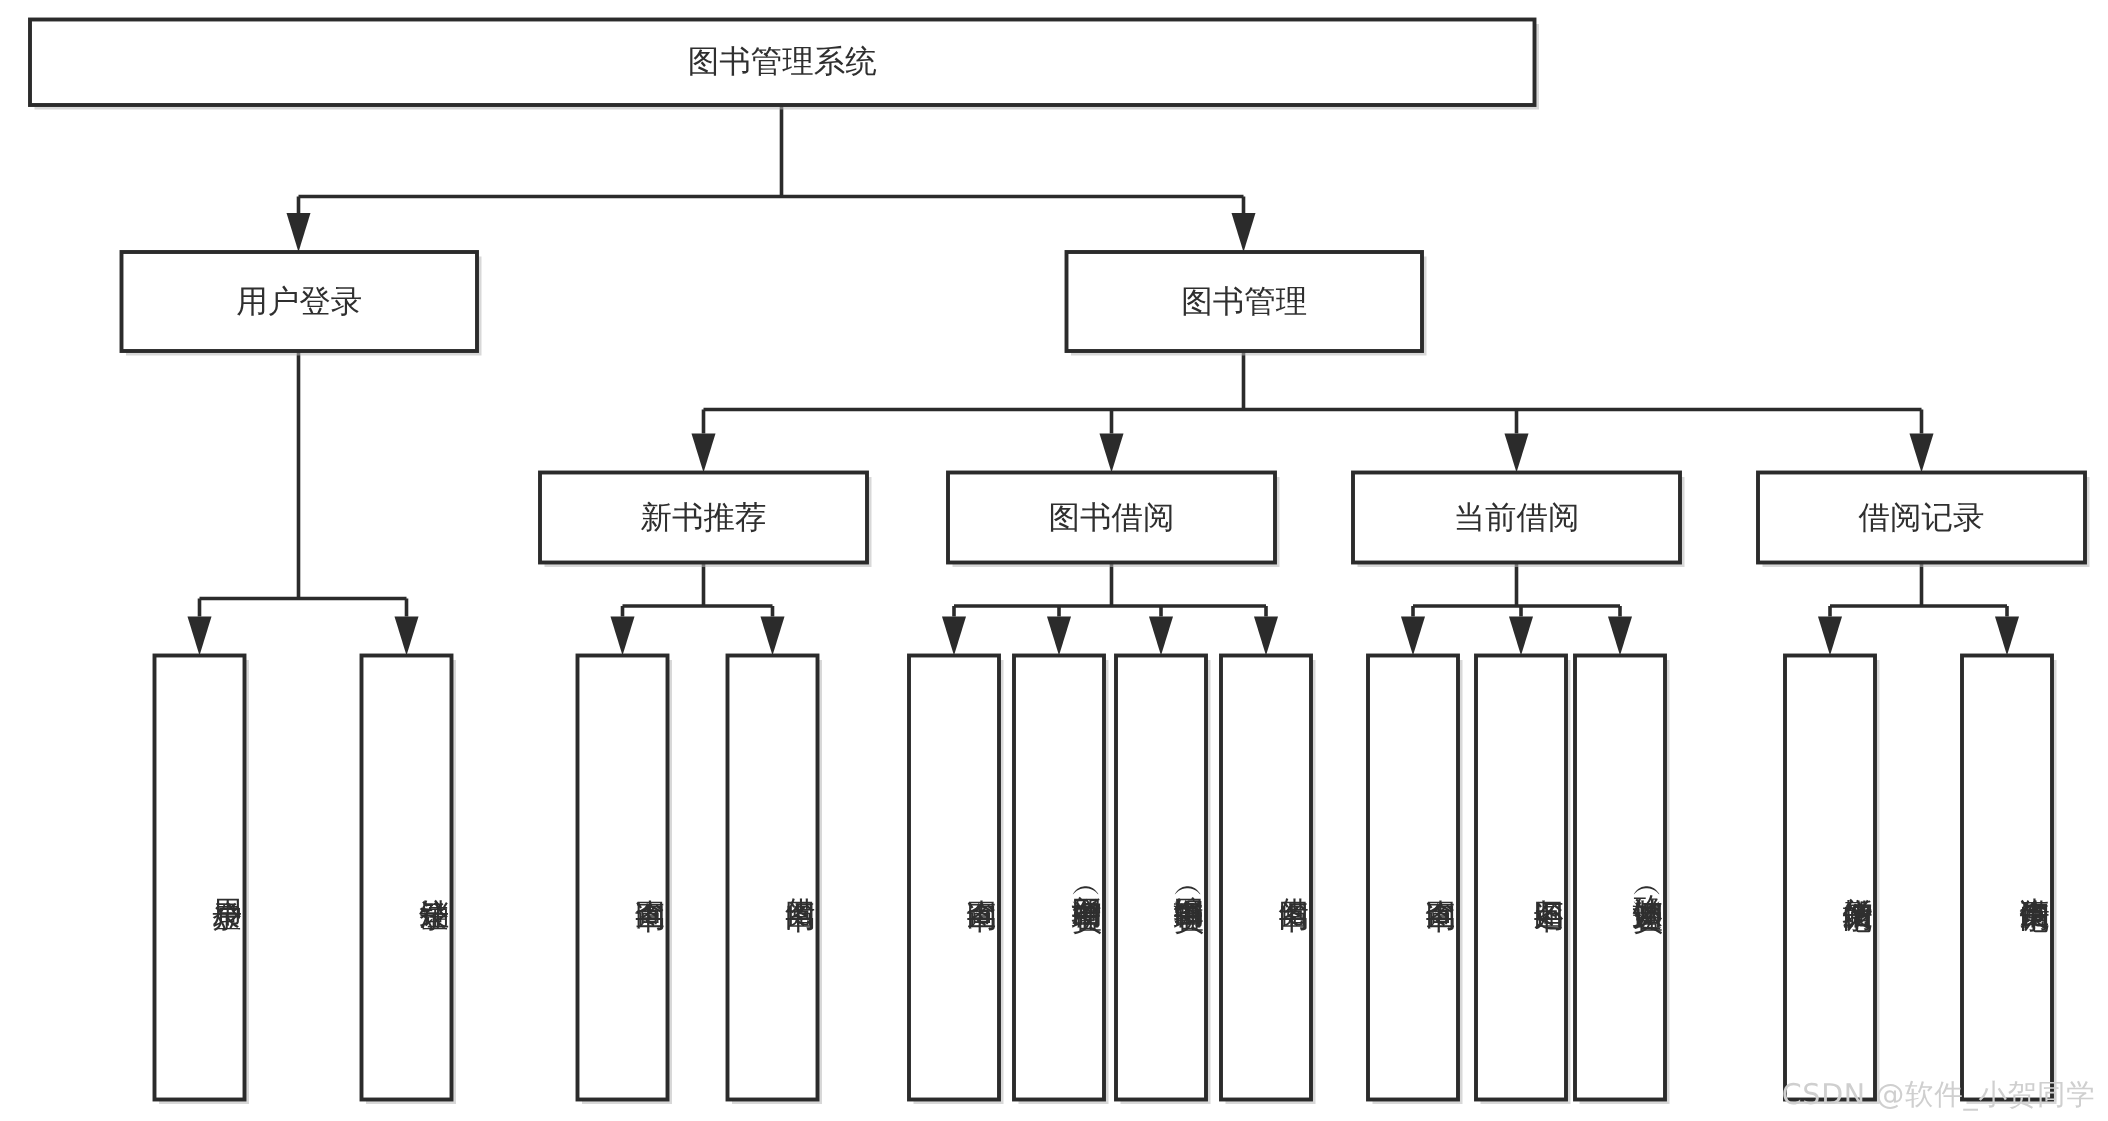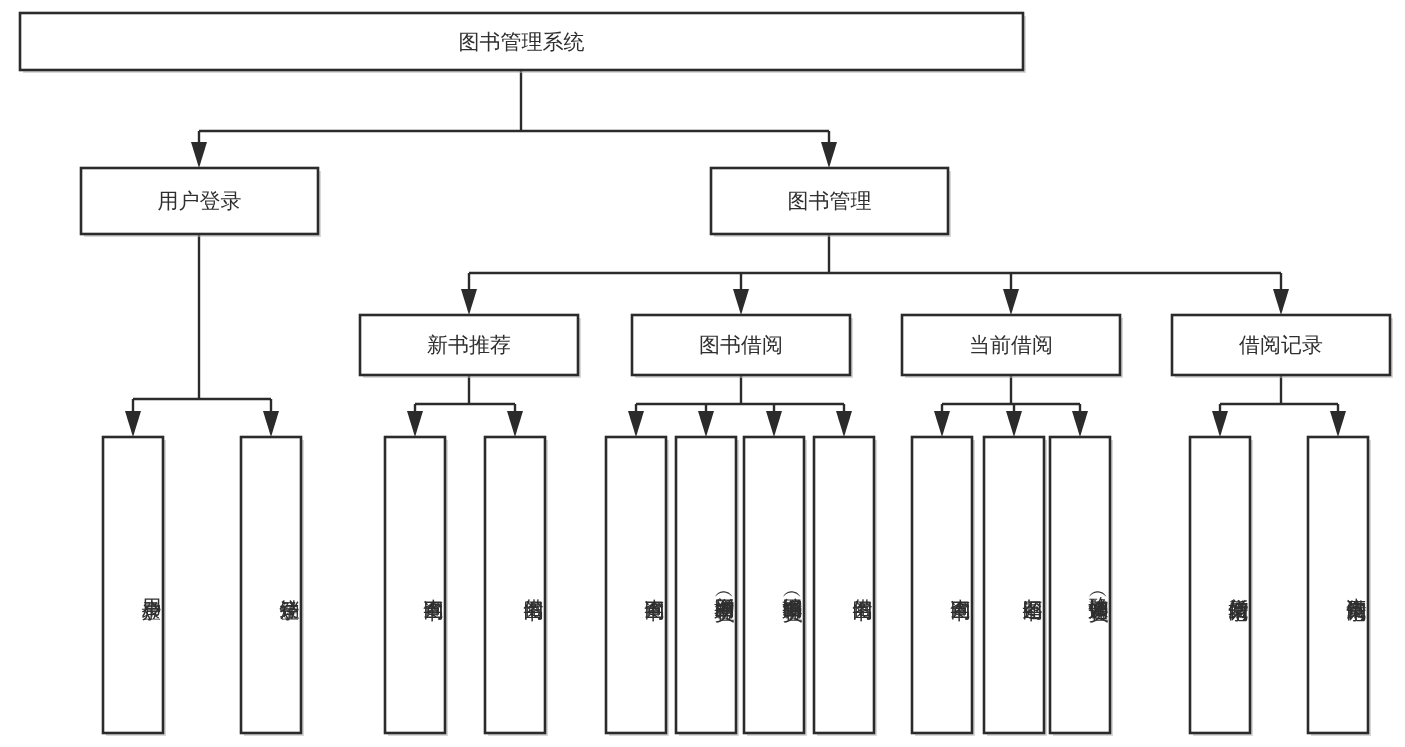--- a/index.html
+++ b/index.html
@@ -251,13 +251,14 @@
       <div class="label-vertical" style="left: 606px; top: 445px; width: 60px; height: 280px;">查询图书</div>
       <div class="label-vertical" style="left: 676px; top: 445px; width: 60px; height: 280px;">新增图书（管理员）</div>
       <div class="label-vertical" style="left: 744px; top: 445px; width: 60px; height: 280px;">编辑图书（管理员）</div>
       <div class="label-vertical" style="left: 814px; top: 445px; width: 60px; height: 280px;">借阅图书</div>
       <div class="label-vertical" style="left: 912px; top: 445px; width: 60px; height: 280px;">查询图书</div>
       <div class="label-vertical" style="left: 984px; top: 445px; width: 60px; height: 280px;">归还图书</div>
       <div class="label-vertical" style="left: 1050px; top: 445px; width: 60px; height: 280px;">确认归还（管理员）</div>
       <div class="label-vertical" style="left: 1190px; top: 445px; width: 60px; height: 280px;">新增借阅记录</div>
       <div class="label-vertical" style="left: 1308px; top: 445px; width: 60px; height: 280px;">查询借阅记录</div>
     </div>
+  <div class="watermark">CSDN @软件_小贺同学</div>
 </div>
 
 </body></html>

